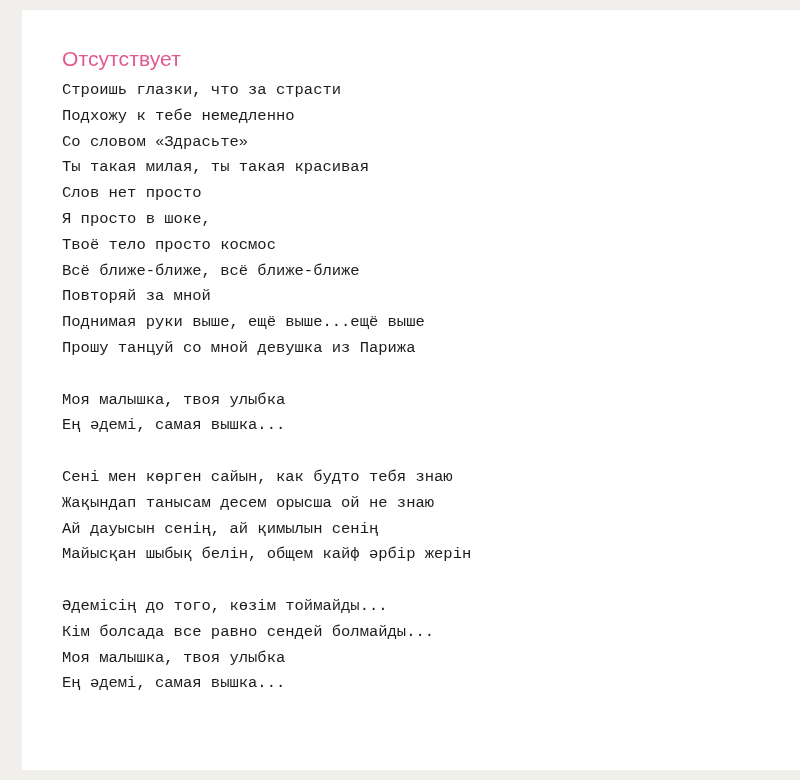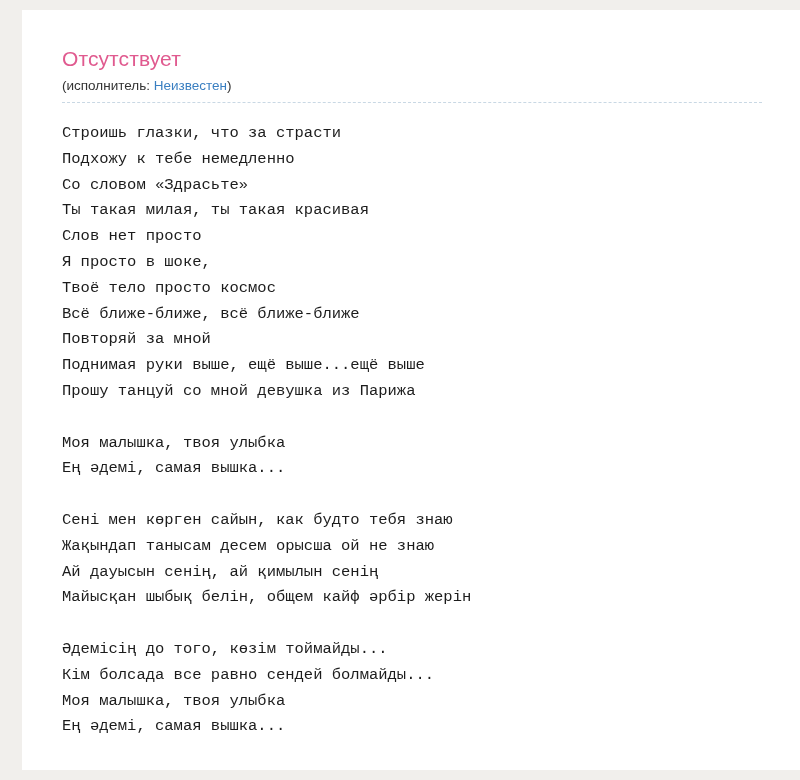--- a/index.html
+++ b/index.html
@@ -61,21 +61,17 @@
   }
 </style>
 </head>
 <body>
 
 <div class="page">
   <div class="inner">
 
     <h1 class="song-title">Отсутствует</h1>
 
-    <div class="artist-line">
-      <span>(исполнитель:</span>
-      <a class="artist-link" href="#">Неизвестен</a><span>)</span>
-    </div>
 
     <div class="lyrics"><span class="line">Строишь глазки, что за страсти</span><span class="line">Подхожу к тебе немедленно</span><span class="line">Со словом «Здрасьте»</span><span class="line">Ты такая милая, ты такая красивая</span><span class="line">Слов нет просто</span><span class="line">Я просто в шоке,</span><span class="line">Твоё тело просто космос</span><span class="line">Всё ближе-ближе, всё ближе-ближе</span><span class="line">Повторяй за мной</span><span class="line">Поднимая руки выше, ещё выше...ещё выше</span><span class="line">Прошу танцуй со мной девушка из Парижа</span><span class="blank"></span><span class="line">Моя малышка, твоя улыбка</span><span class="line">Ең әдемі, самая вышка...</span><span class="blank"></span><span class="line">Сені мен көрген сайын, как будто тебя знаю</span><span class="line">Жақындап танысам десем орысша ой не знаю</span><span class="line">Ай дауысын сенің, ай қимылын сенің</span><span class="line">Майысқан шыбық белін, общем кайф әрбір жерін</span><span class="blank"></span><span class="line">Әдемісің до того, көзім тоймайды...</span><span class="line">Кім болсада все равно сендей болмайды...</span><span class="line">Моя малышка, твоя улыбка</span><span class="line">Ең әдемі, самая вышка...</span></div>
 
   </div>
 </div>
 
 </body></html>

